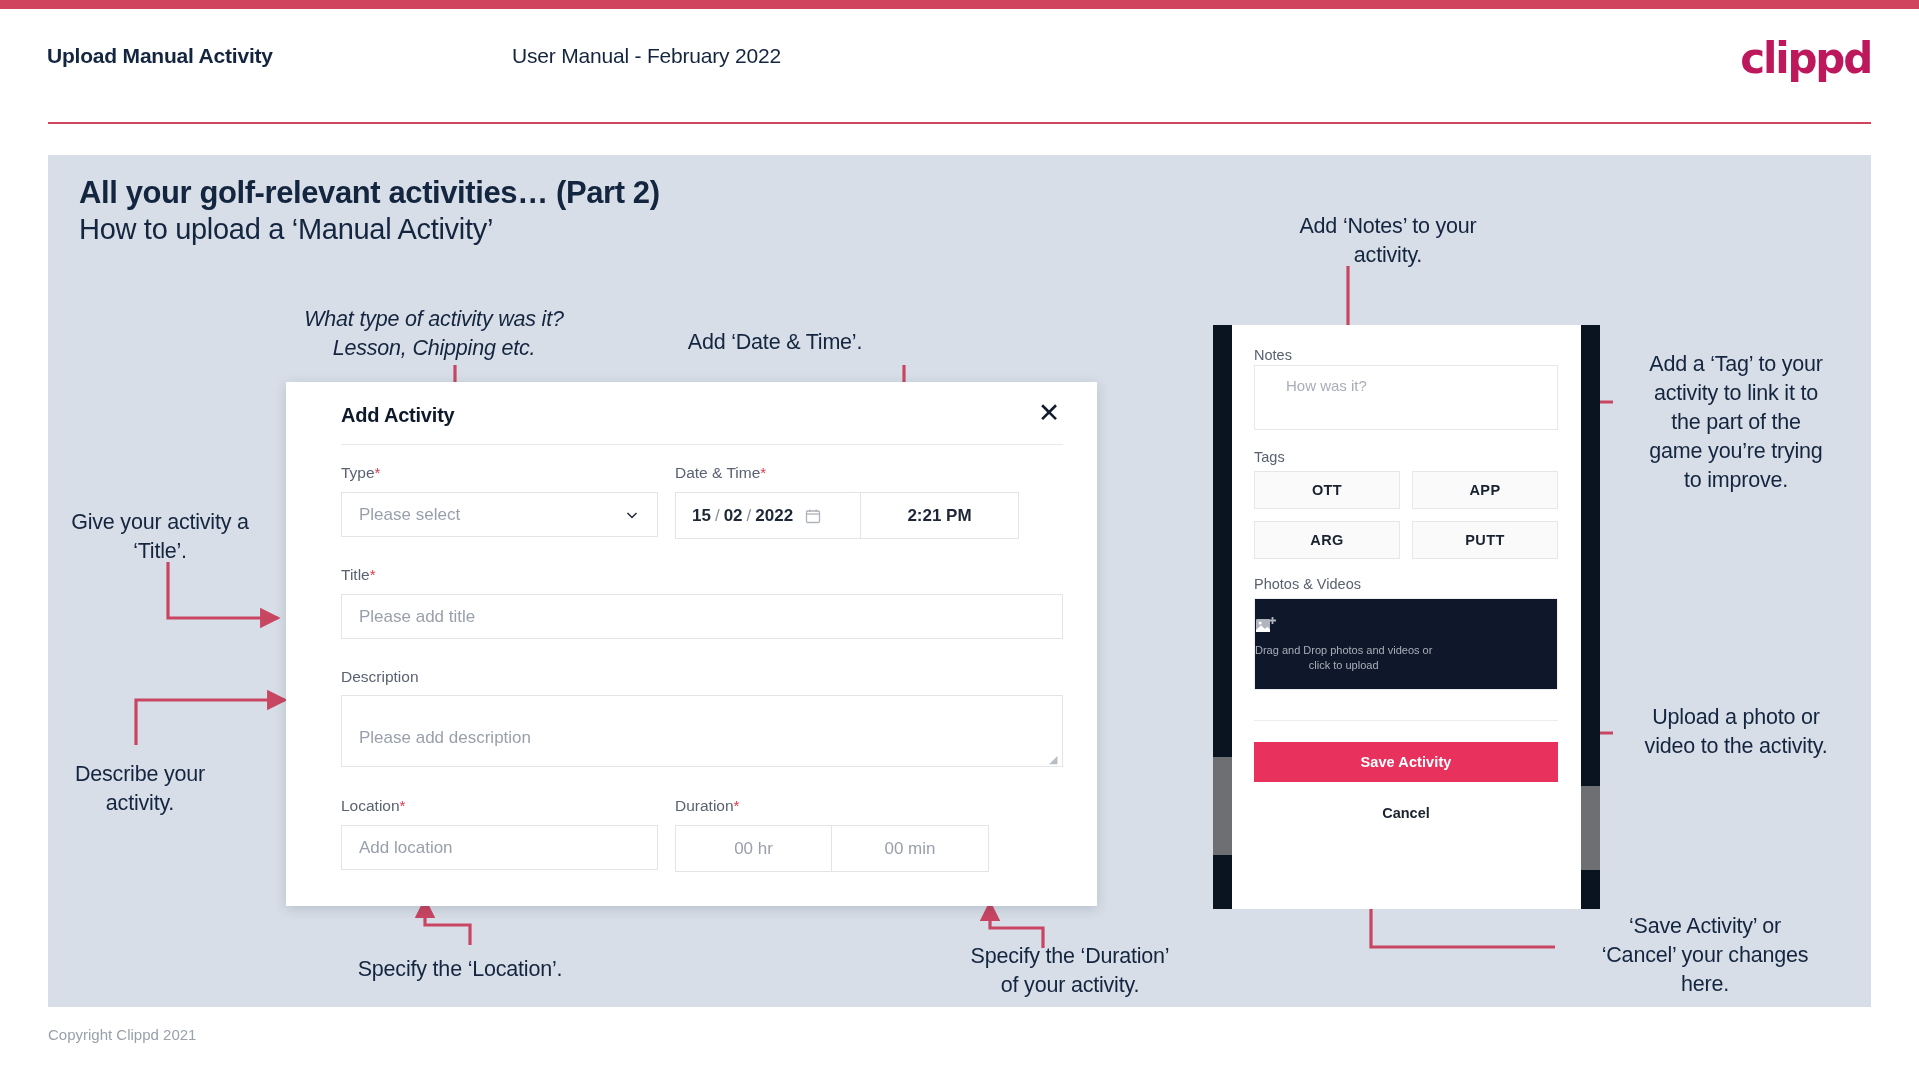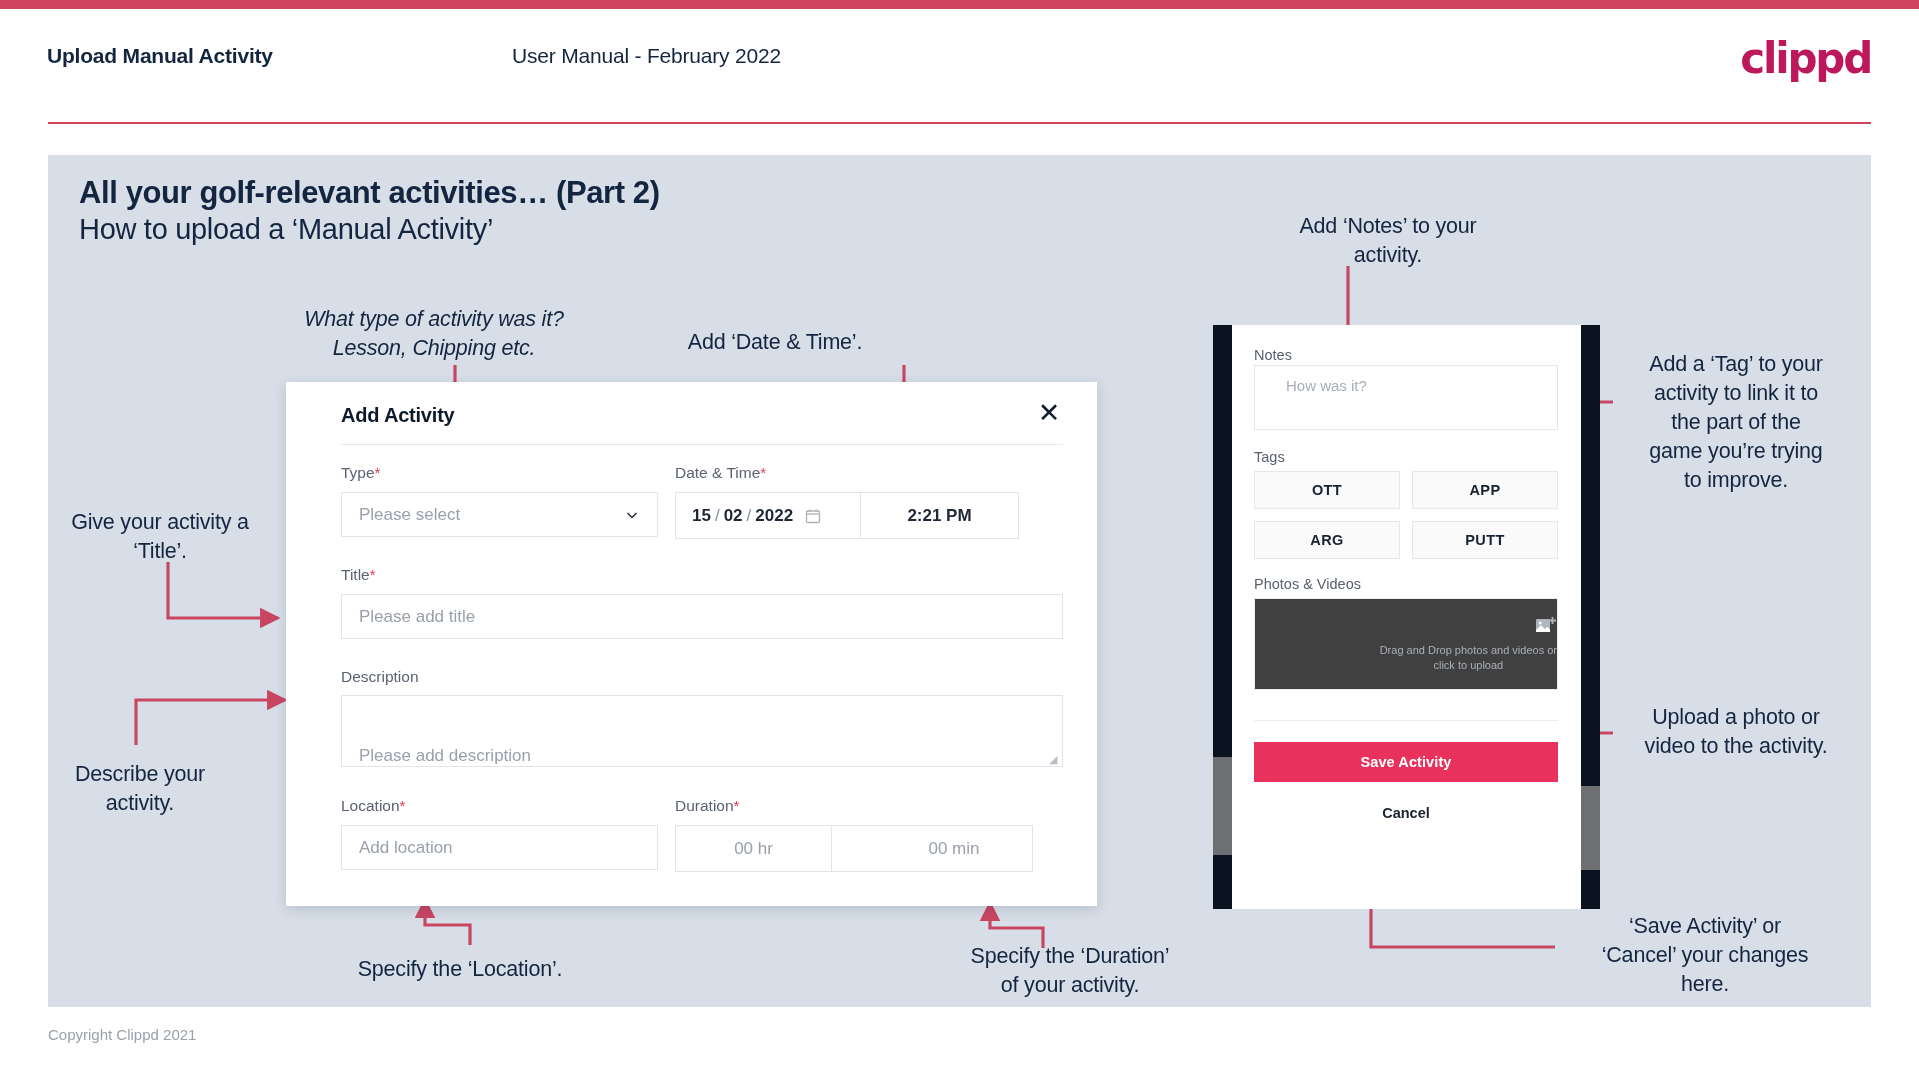--- a/index.html
+++ b/index.html
@@ -142,22 +142,22 @@
   }
   .p-label { position: absolute; font-size: 14.5px; color: #59616f; }
   .p-box { position: absolute; border: 1px solid #e6e7ea; background: #fff; }
   .p-ph { font-size: 15px; color: #a8aeb8; padding: 11px 0 0 16px; }
   .tag-btn {
     position: absolute; border: 1px solid #e6e7ea; background: #fafafb;
     display: flex; align-items: center; justify-content: center;
     font-size: 14.5px; font-weight: 700; color: #19222f; letter-spacing: .4px;
   }
   .drop-zone {
-    position: absolute; border: 1px solid #eceded; background: #404040;
-    display: flex; flex-direction: column; align-items: flex-end; justify-content: center;
+    position: absolute; border: 1px solid #eceded; background: #0f172a;
+    display: flex; flex-direction: column; align-items: flex-start; justify-content: center;
   }
   .dz-text {
     font-size: 11px; color: #a9afb8; text-align: center; line-height: 15px; margin-top: 7px;
   }
   .p-divider { position: absolute; background: #eceded; height: 1px; }
   .save-btn {
     position: absolute; background: #e8315c; color: #ffffff;
     display: flex; align-items: center; justify-content: center;
     font-size: 14.5px; font-weight: 700; cursor: pointer; letter-spacing: .1px;
   }
@@ -280,36 +280,36 @@
     <div class="fld-label" style="left:55px; top:184px;">
       <span>Title</span><span class="req">*</span>
     </div>
     <div class="fld-box" style="left:55px; top:212px; width:722px; height:45px;">
       <span class="fld-ph">Please add title</span>
     </div>
 
     <div class="fld-label" style="left:55px; top:286px;">
       <span>Description</span>
     </div>
-    <div class="fld-box" style="left:55px; top:313px; width:722px; height:72px; align-items:flex-end;">
+    <div class="fld-box" style="left:55px; top:313px; width:722px; height:72px; align-items:center;">
       <span class="fld-ph" style="padding-top:13px;">Please add description</span>
       <span class="ta-resize">◢</span>
     </div>
 
     <div class="fld-label" style="left:55px; top:415px;">
       <span>Location</span><span class="req">*</span>
     </div>
     <div class="fld-box" style="left:55px; top:443px; width:317px; height:45px;">
       <span class="fld-ph">Add location</span>
     </div>
 
     <div class="fld-label" style="left:389px; top:415px;">
       <span>Duration</span><span class="req">*</span>
     </div>
-    <div class="dur-wrap" style="left:389px; top:443px;gap:44px;">
+    <div class="dur-wrap" style="left:389px; top:443px;">
       <div class="dur-cell first">
         <span>00 hr</span>
       </div>
       <div class="dur-cell">
         <span>00 min</span>
       </div>
     </div>
   </div>
 
   <div class="phone">

